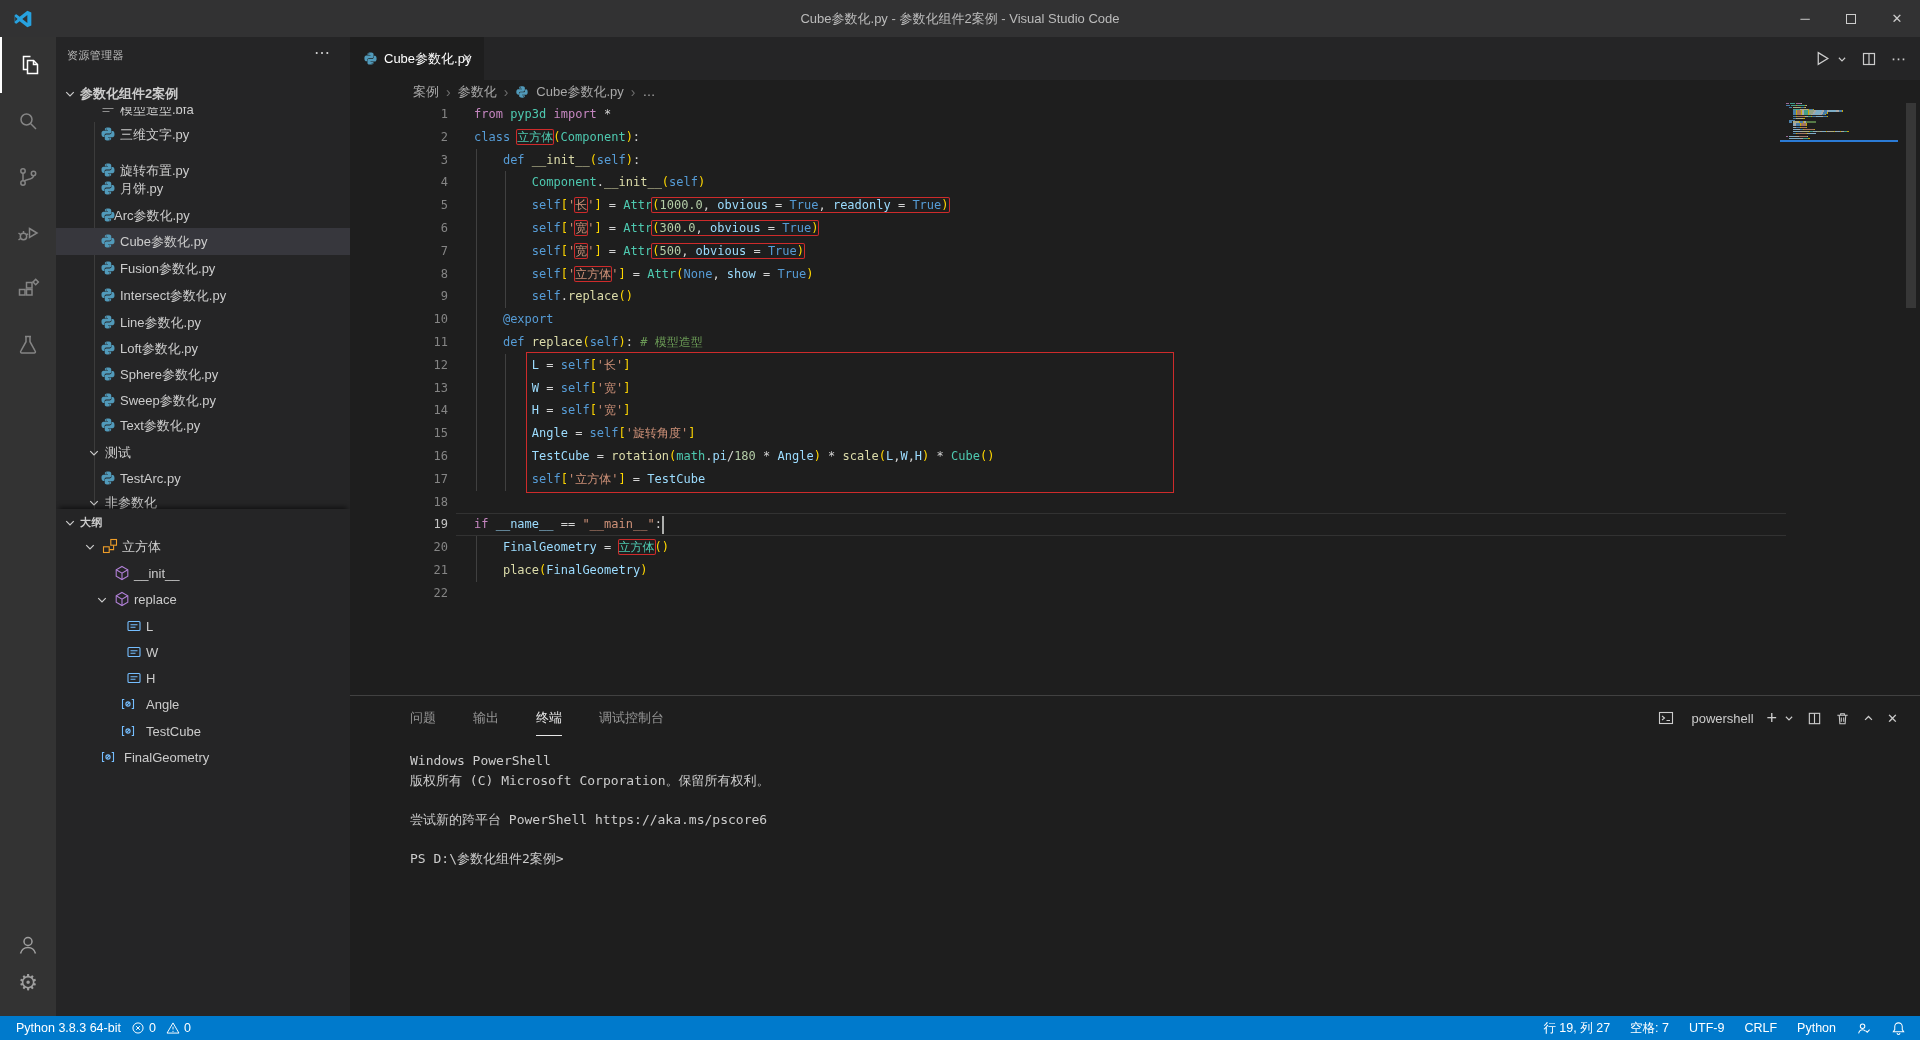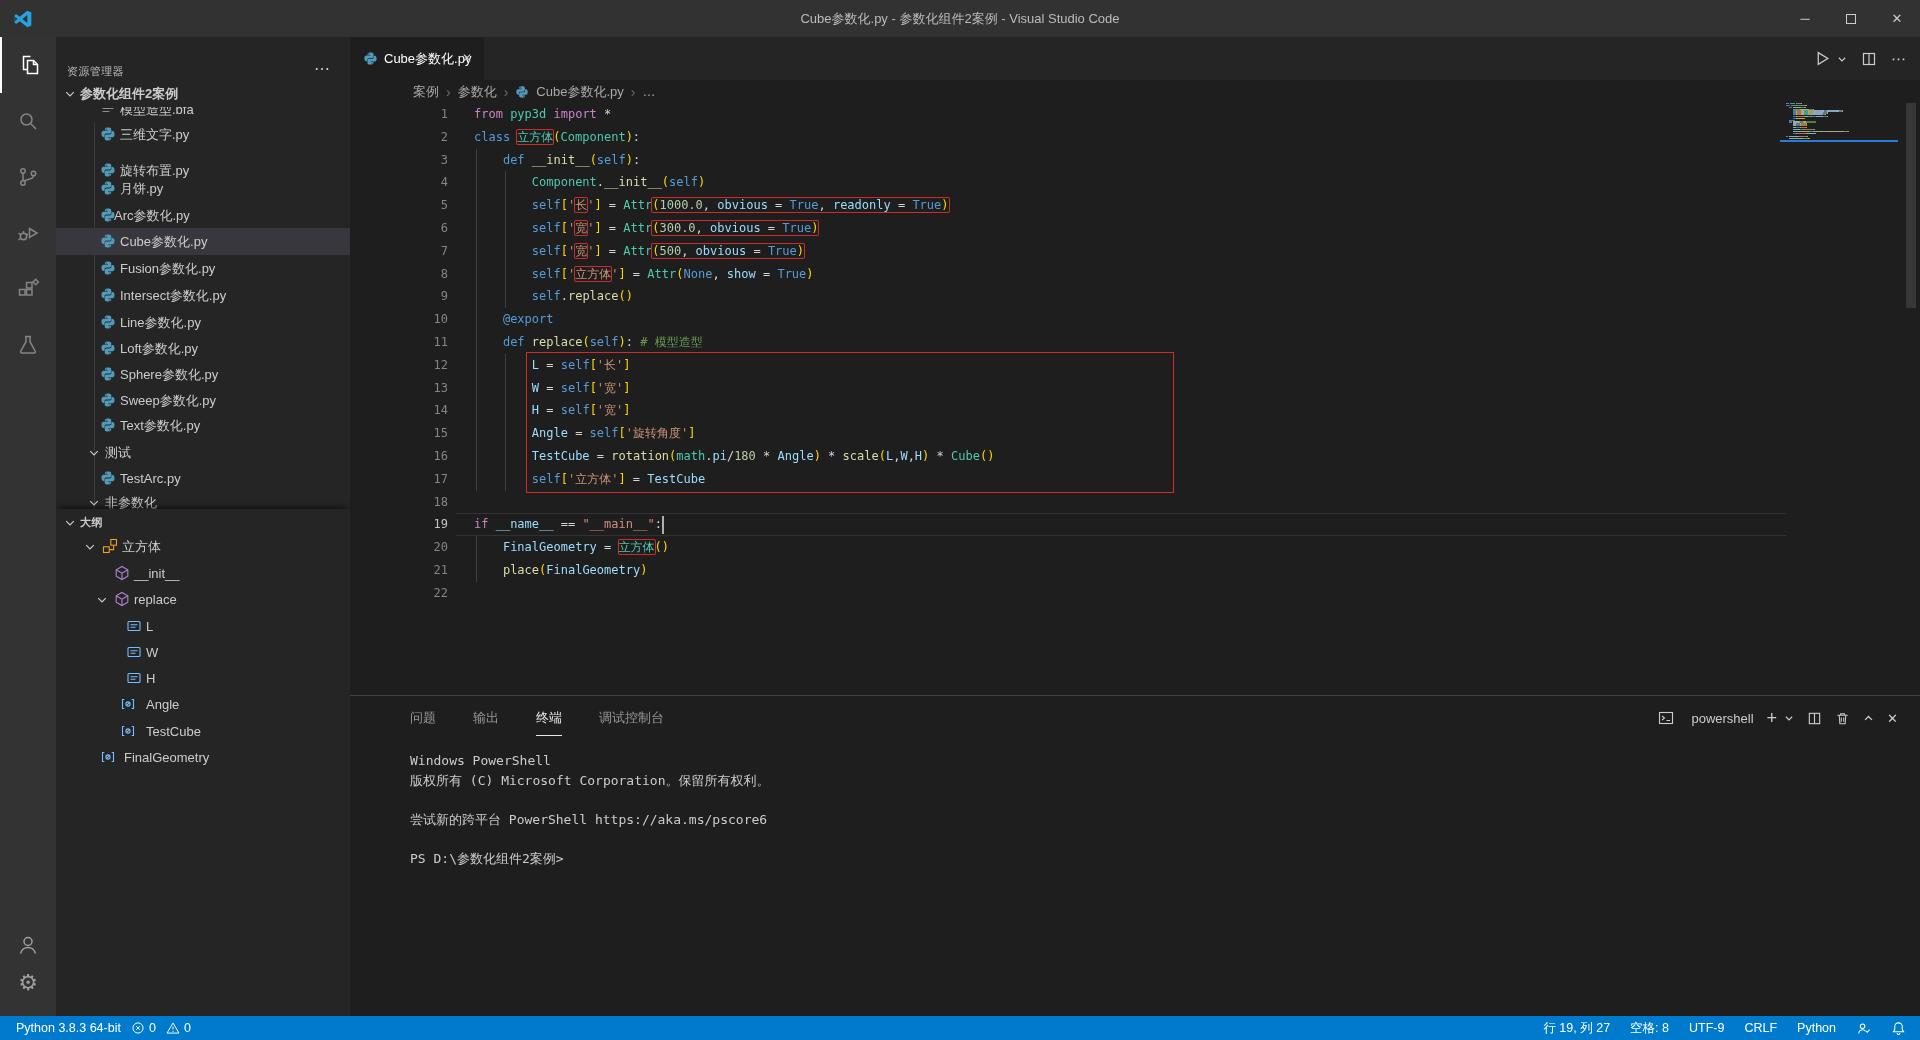--- a/index.html
+++ b/index.html
@@ -16,21 +16,21 @@
   #win-title { position:absolute; left:50%; transform:translateX(-50%); color:#bbbbbb; font-size:13px; white-space:nowrap; }
   #win-controls { position:absolute; right:0; top:0; height:37px; display:flex; }
   .win-btn { width:46px; height:37px; display:flex; align-items:center; justify-content:center; color:#cccccc; font-size:13px; }
   .win-btn .sq { display:inline-block; width:10px; height:10px; border:1px solid #cccccc; }
   
   #activitybar { position:absolute; left:0; top:37px; width:56px; height:979px; background:#333333; }
   .act-item { position:absolute; left:0; width:56px; height:56px; display:flex; align-items:center; justify-content:center; }
   .act-item.active { border-left:2px solid #ffffff; }
   
   #sidebar { position:absolute; left:56px; top:37px; width:294px; height:979px; background:#252526; overflow:hidden; }
-  #sidebar-header { position:absolute; left:0; top:16px; width:100%; height:35px;padding-left:24px; }
+  #sidebar-header { position:absolute; left:0; top:0; width:100%; height:35px;padding-left:24px; }
   #sidebar-title { position:absolute; left:11px; top:11px; font-size:11px; color:#bbbbbb; letter-spacing:.4px; }
   #sidebar-more { position:absolute; right:20px; top:6px; font-size:16px; color:#cccccc; }
   .tree-row { position:absolute; left:0; width:100%; height:27px; line-height:27px; color:#cccccc; white-space:nowrap; }
   .tree-row.selected { background:#37373d; }
   .tree-row .lbl { position:absolute; top:0; }
   .tree-row .ico { position:absolute; top:5px; width:16px; height:16px; }
   .tree-row .chev { position:absolute; top:8px; width:12px; height:12px; }
   #root-row { background:#252526; z-index:3; font-weight:bold; }
   #file-guide { position:absolute; left:38px; top:85px; width:1px; height:388px; background:#3c3c3c; z-index:0; }
   #outline-header { position:absolute; left:0; top:472px; width:100%; height:27px; line-height:27px; background:#252526; font-weight:bold; font-size:11px; z-index:4; box-shadow:0 -5px 5px -3px rgba(0,0,0,.55); }
@@ -786,21 +786,21 @@
         <span>0</span>
         <svg width="14" height="14" viewBox="0 0 16 16" fill="none" stroke="#ffffff" stroke-width="1.1" style="margin-left:6px">
             <path d="M8 2.2L14.8 13.8H1.2z"></path>
             <path d="M8 6.5v3.2M8 11.3v1.2"></path>
           </svg>
         <span>0</span>
       </span>
     </div>
     <div id="status-right">
         <span class="sb-item">行 19, 列 27</span>
-        <span class="sb-item">空格: 8</span>
+        <span class="sb-item">空格: 7</span>
         <span class="sb-item">UTF-9</span>
         <span class="sb-item">CRLF</span>
         <span class="sb-item">Python</span>
         <span class="sb-item">
           <svg width="15" height="15" viewBox="0 0 16 16" fill="none" stroke="#ffffff" stroke-width="1.1">
             <circle cx="7" cy="5.5" r="2.4"></circle>
             <path d="M2.8 13.2c.7-2.7 2.3-3.9 4.2-3.9 1.2 0 2.3.5 3.1 1.5M10.5 10.5l1.5 1.5 2.5-2.8"></path>
           </svg>
         </span>
         <span class="sb-item">

